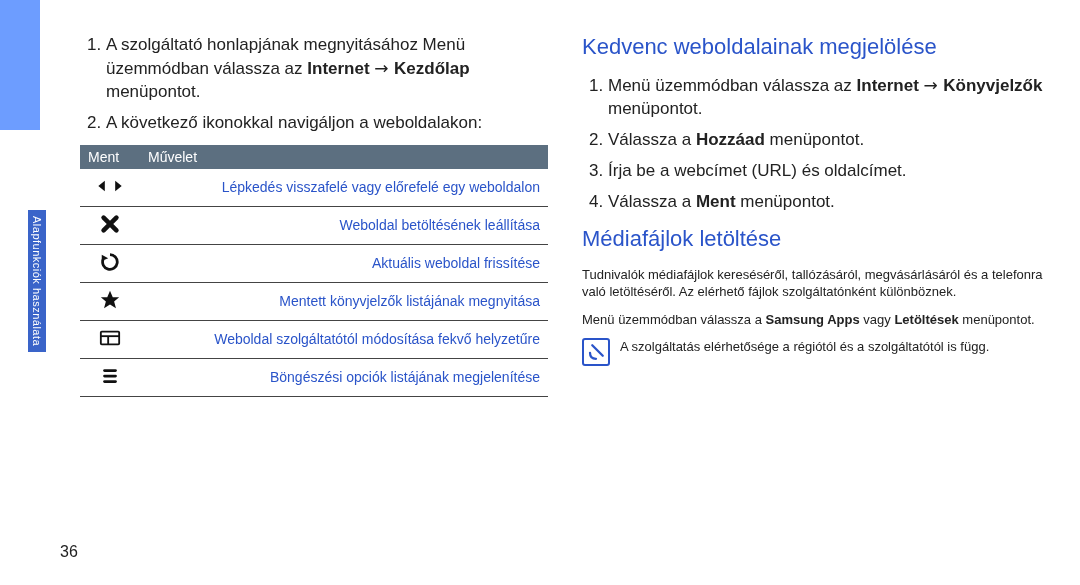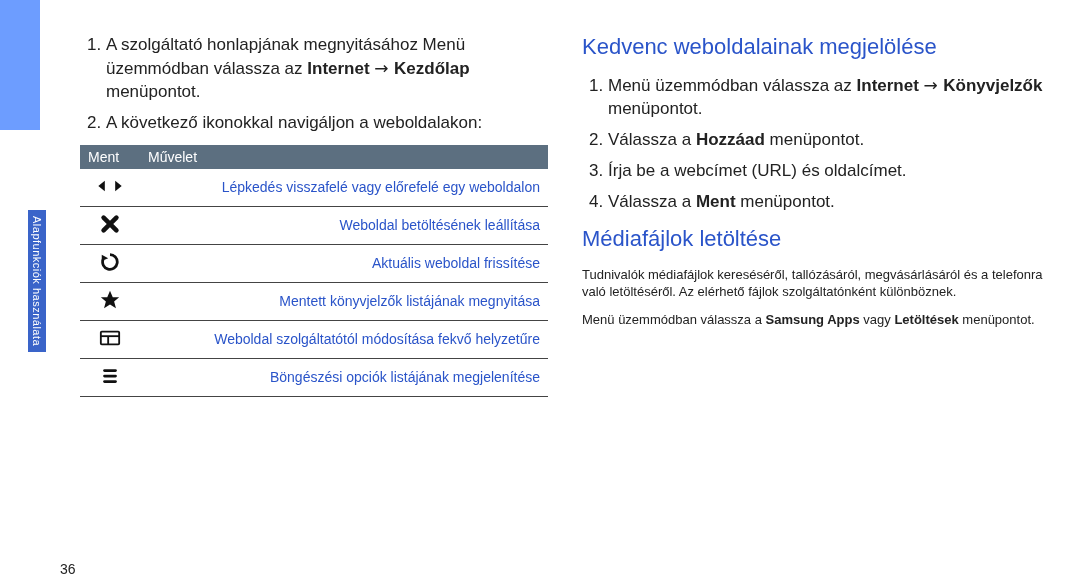--- a/index.html
+++ b/index.html
@@ -72,22 +72,22 @@
   .svgicon { width: 26px; height: 22px; }
 
   .note-row { display: flex; gap: 10px; align-items: flex-start; margin-top: 6px;}
   .note-icon {
     width: 28px; height: 28px; flex: 0 0 28px;
     border: 2px solid #2a54c9; border-radius: 3px;
     display: flex; align-items: center; justify-content: center;
   }
   .note-icon svg { width: 18px; height: 18px; }
   .page-num {
-    position: absolute; left: 60px; bottom: 8px;
-    font-size: 14px; color: #222;
+    position: absolute; left: 60px; bottom: 24px;
+    font-size: 16px; color: #222;
   }
 </style>
 </head>
 <body>
 
 <div class="page">
   <div class="side-thumb"></div>
   <div class="side-tab">Alapfunkciók használata</div>
 
   <div class="content">
@@ -196,17 +196,26 @@
       <h2 class="sec" style="margin-top:12px">Médiafájlok letöltése</h2>
       <p class="body">Tudnivalók médiafájlok kereséséről, tallózásáról, megvásárlásáról és a telefonra való letöltéséről. Az elérhető fájlok szolgáltatónként különböznek.</p>
       <p class="body">
         <span>Menü üzemmódban válassza a </span>
         <strong class="kw">Samsung Apps</strong>
         <span> vagy </span>
         <strong class="kw">Letöltések</strong>
         <span> menüpontot.</span>
       </p>
 
+      <div class="note-row">
+        <div class="note-icon">
+          <svg viewBox="0 0 24 24" fill="none" stroke="#2a54c9" stroke-width="3" stroke-linecap="round">
+            <line x1="7" y1="3" x2="21" y2="17"></line>
+            <path d="M4 13 Q4 21 12 21"></path>
+          </svg>
+        </div>
+        <p class="body" style="margin:0">A szolgáltatás elérhetősége a régiótól és a szolgáltatótól is függ.</p>
+      </div>
     </div>
   </div>
 
   <div class="page-num">36</div>
 </div>
 
 </body></html>

